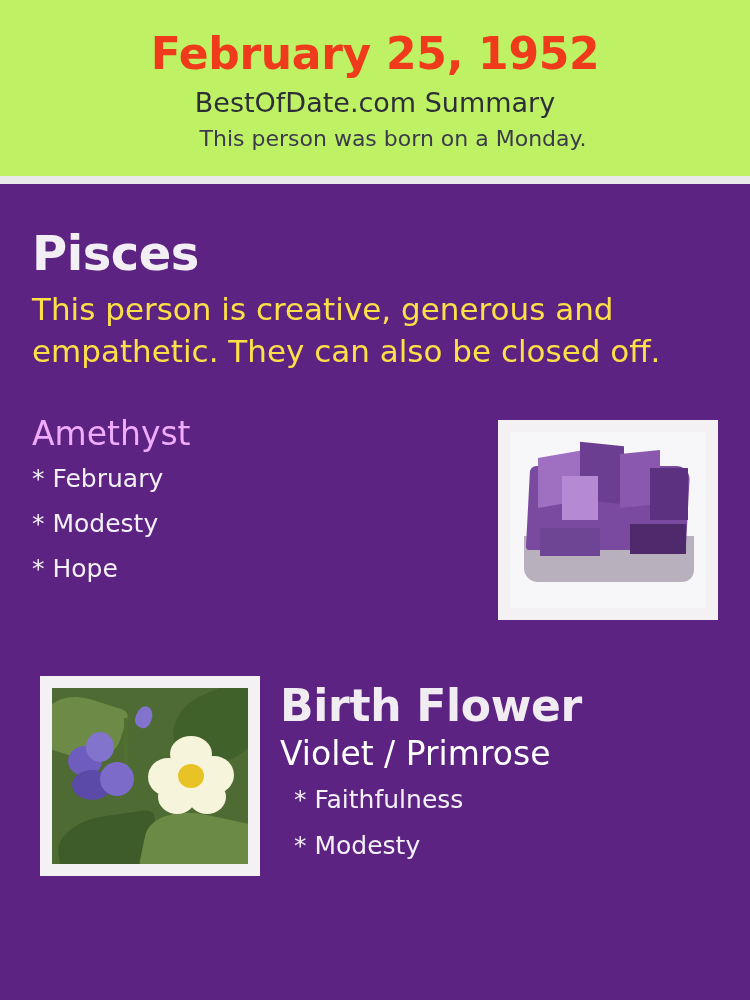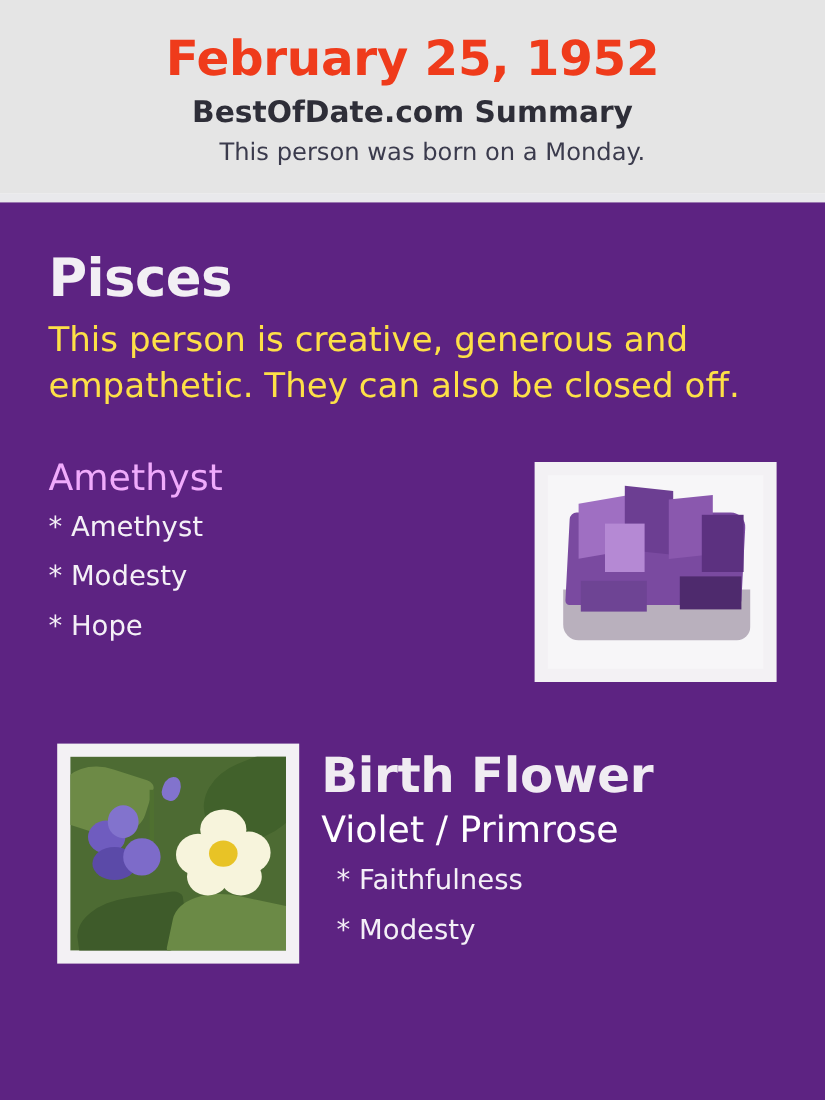--- a/index.html
+++ b/index.html
@@ -8,37 +8,36 @@
     font-family: "DejaVu Sans", "Liberation Sans", sans-serif;
     background: #ffffff;
     overflow: hidden;
   }
   .page { width: 750px; height: 1000px; position: relative; background: #fff; }
 
   
   .header {
     width: 750px;
     height: 176px;
-    background: #e5e5e5;
+    background: #bef264;
     text-align: center;
     padding-top: 26px;
   }
   .header-date {
     font-size: 44px;
     font-weight: bold;
     color: #ef3b1b;
     letter-spacing: -0.3px;
     line-height: 56px;
   }
   .header-subtitle {
     font-size: 27px;
     color: #2e2e38;
     line-height: 38px;
     margin-top: 2px;
-    font-weight: bold;
   }
   .header-note {
     font-size: 22px;
     color: #3b3b4d;
     line-height: 32px;
     margin-top: 1px;
     padding-left: 36px;
   }
   .header-rule {
     width: 750px;
@@ -47,21 +46,21 @@
   }
 
   
   .body-panel {
     position: absolute;
     top: 184px;
     left: 0;
     width: 750px;
     height: 816px;
     background: #5d2382;
-    padding: 0 44px;
+    padding: 0 32px;
     color: #ffffff;
   }
 
   .zodiac-title {
     font-size: 48px;
     font-weight: bold;
     color: #f2eff4;
     line-height: 58px;
     padding-top: 40px;
     letter-spacing: -0.5px;
@@ -206,21 +205,21 @@
   </div>
   <div class="header-rule"></div>
 
   <div class="body-panel">
 
     <div class="zodiac-title">Pisces</div>
     <div class="zodiac-desc">This person is creative, generous and empathetic. They can also be closed off.</div>
 
     <div class="stone-block">
       <div class="stone-name">Amethyst</div>
-      <div class="trait">* Amethyst</div>
+      <div class="trait">* February</div>
       <div class="trait">* Modesty</div>
       <div class="trait">* Hope</div>
 
       <div class="stone-photo">
         <div class="stone-photo-inner">
           <div class="am am8"></div>
           <div class="am am1"></div>
           <div class="am am9"></div>
           <div class="am am10"></div>
           <div class="am am2"></div>

